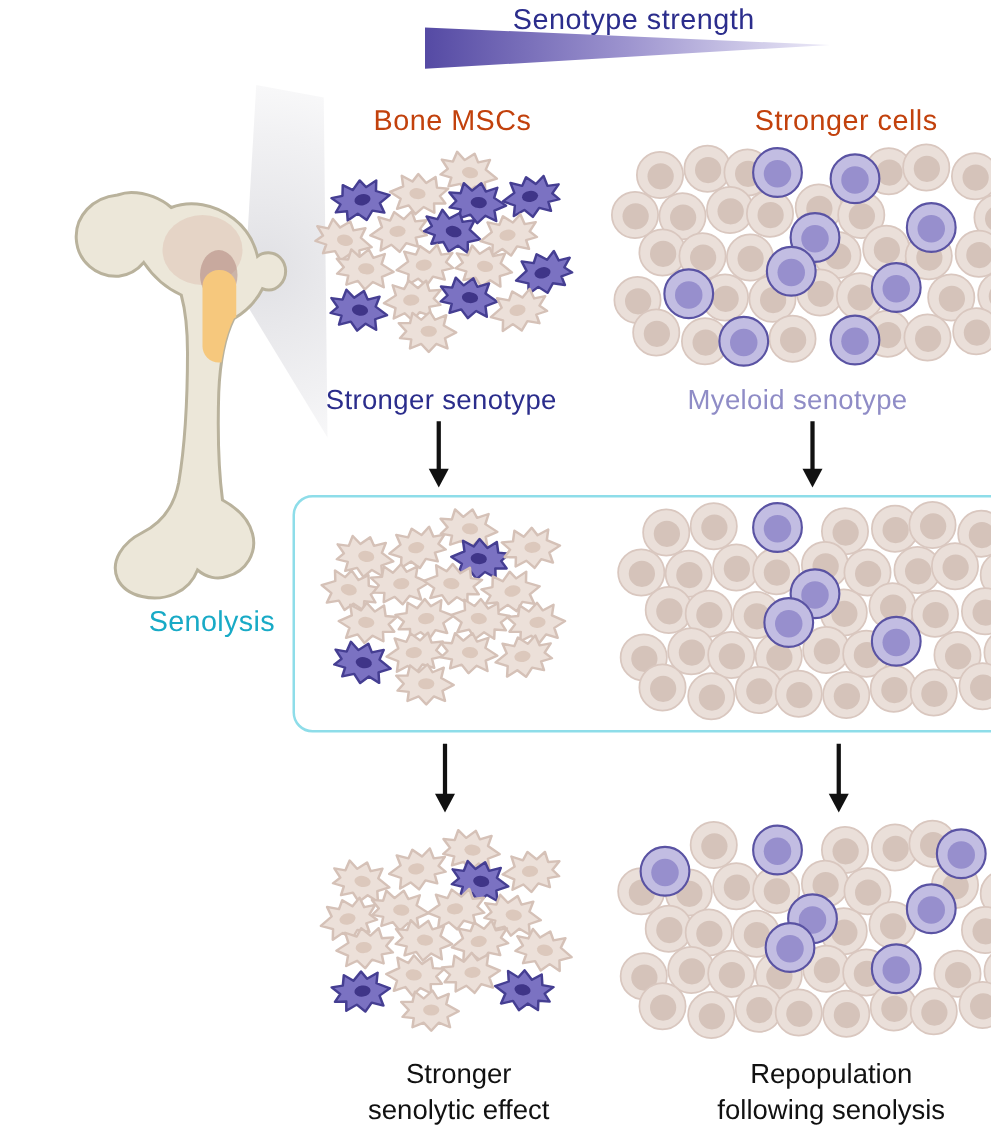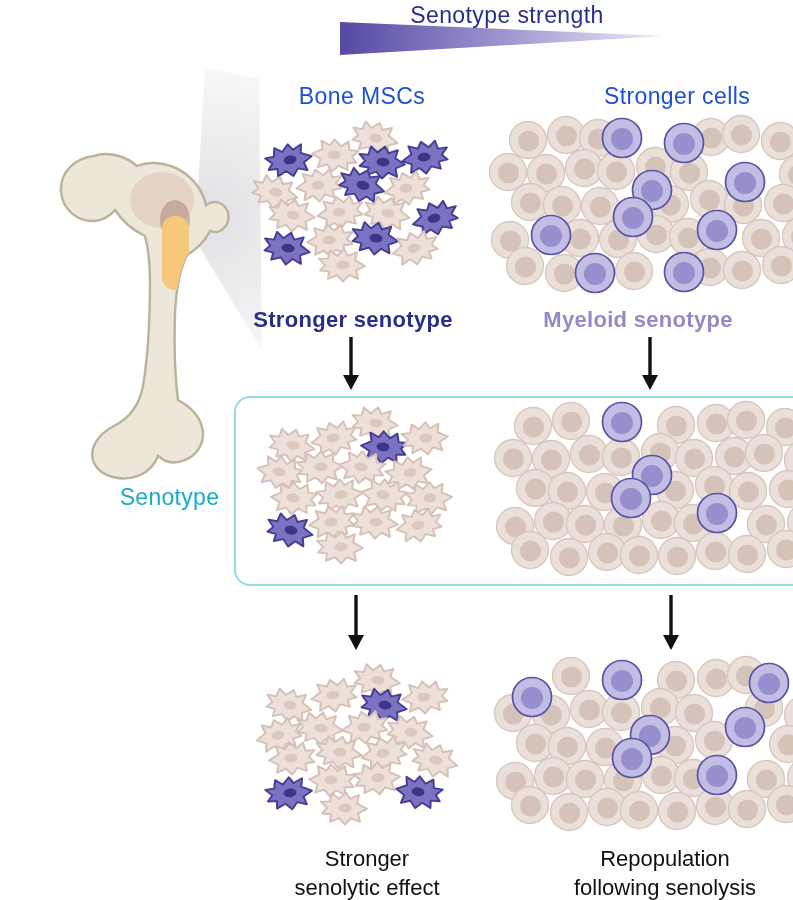--- a/index.html
+++ b/index.html
@@ -1,24 +1,24 @@
 <!DOCTYPE html>
 <html style="--accent-dark: #2b2d8c; --weaker-label: #8f8cc6; --senolysis-text: #18aac6; --box-border: #8edde9; --arrow: #111111; --tri-start: #554aa4; --tri-mid: #9d94cf; --tri-end: #edebf8; --bone-fill: #ece7d9; --bone-stroke: #b9b29c; --marrow: #f6c87d; --msc-body: #ece0d9; --msc-stroke: #d5c1b7; --msc-nucleus: #dcc8bc; --msc-sen-body: #7b72c2; --msc-sen-stroke: #453e92; --msc-sen-nucleus: #3f3588; --mye-body: #eadfd9; --mye-stroke: #d9c7bf; --mye-nucleus: #d5c3ba; --mye-sen-body: #c2bde2; --mye-sen-stroke: #5a53a3; --mye-sen-nucleus: #978fcd;"><head>
 <meta charset="utf-8">
 <style>
   html,body{margin:0;padding:0;background:#ffffff;}
   body{font-family:"Liberation Sans", sans-serif;}
   #stage{position:relative;width:793px;height:900px;background:#ffffff;overflow:hidden;margin-left:47px;}
   #fig{position:absolute;left:0;top:0;z-index:1;}
   .t{position:absolute;text-align:center;z-index:2;white-space:nowrap;}
   .title{left:310px;top:2px;width:300px;font-size:23px;letter-spacing:.4px;color:var(--accent-dark);}
-  .hdr{top:83px;width:260px;font-size:23px;letter-spacing:.4px;color:#1d4ed8;}
+  .hdr{top:83px;width:260px;font-size:23px;letter-spacing:.4px;color:#c2410c;}
   .hdr-left{left:185px;}
   .hdr-right{left:500px;}
-  .sub{top:307px;width:280px;font-size:22px;letter-spacing:.3px;font-weight:bold;}
+  .sub{top:307px;width:280px;font-size:22px;letter-spacing:.3px;}
   .sub-left{left:166px;color:var(--accent-dark);}
   .sub-right{left:451px;color:var(--weaker-label);}
   .senolysis-label{left:40px;top:484px;width:165px;font-size:23px;letter-spacing:.3px;color:var(--senolysis-text);}
   .outcome{top:844px;width:300px;font-size:22px;line-height:29px;color:#111111;}
   .outcome-left{left:170px;}
   .outcome-right{left:468px;}
   .senolysis-box{position:absolute;left:187px;top:396px;width:596px;height:186px;border:2px solid var(--box-border);border-radius:16px;z-index:0;background:#ffffff;}
 </style>
 </head>
 <body>
@@ -838,21 +838,21 @@
           </g>
         </g>
       </g>
   </svg>
 
   <div class="t title">Senotype strength</div>
   <div class="t hdr hdr-left">Bone MSCs</div>
   <div class="t hdr hdr-right">Stronger cells</div>
   <div class="t sub sub-left">Stronger senotype</div>
   <div class="t sub sub-right">Myeloid senotype</div>
-  <div class="t senolysis-label">Senotype</div>
+  <div class="t senolysis-label">Senolysis</div>
   <div class="t outcome outcome-left">
     <div>Stronger</div>
     <div>senolytic effect</div>
   </div>
   <div class="t outcome outcome-right">
     <div>Repopulation</div>
     <div>following senolysis</div>
   </div>
 </div>
 

